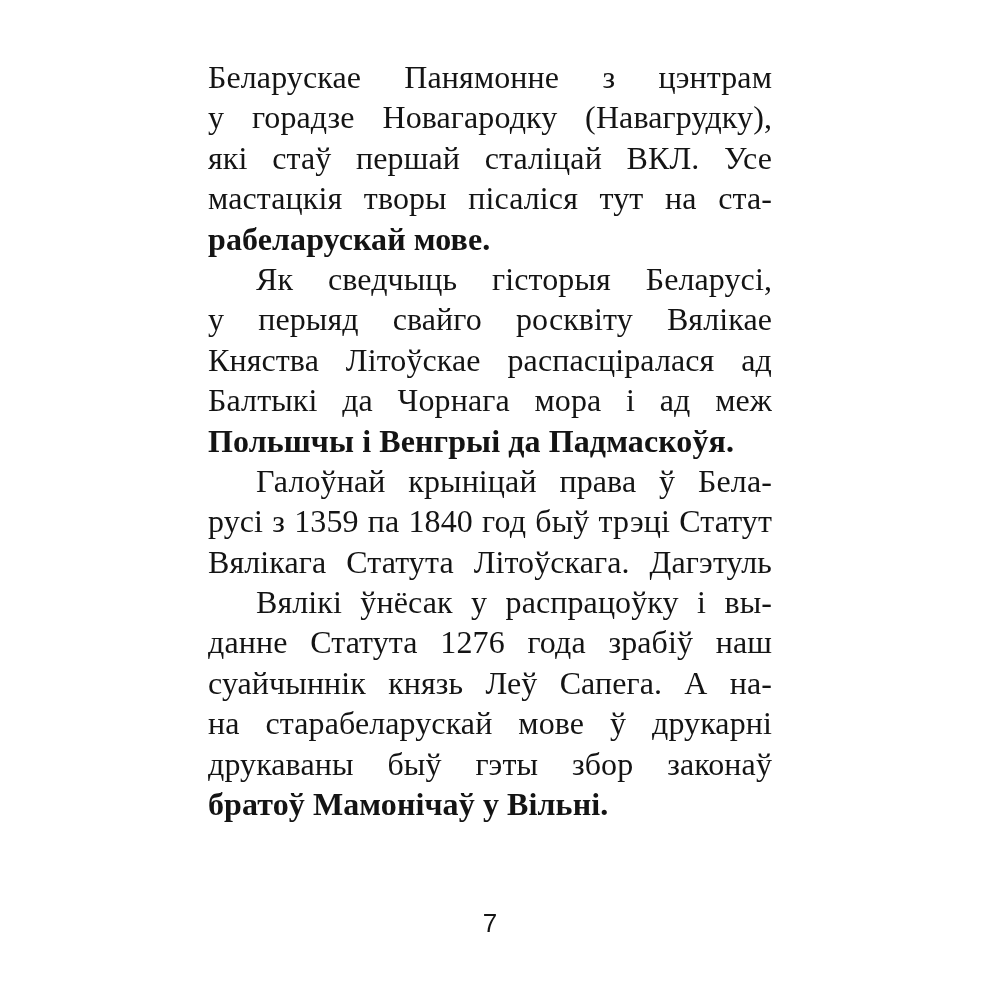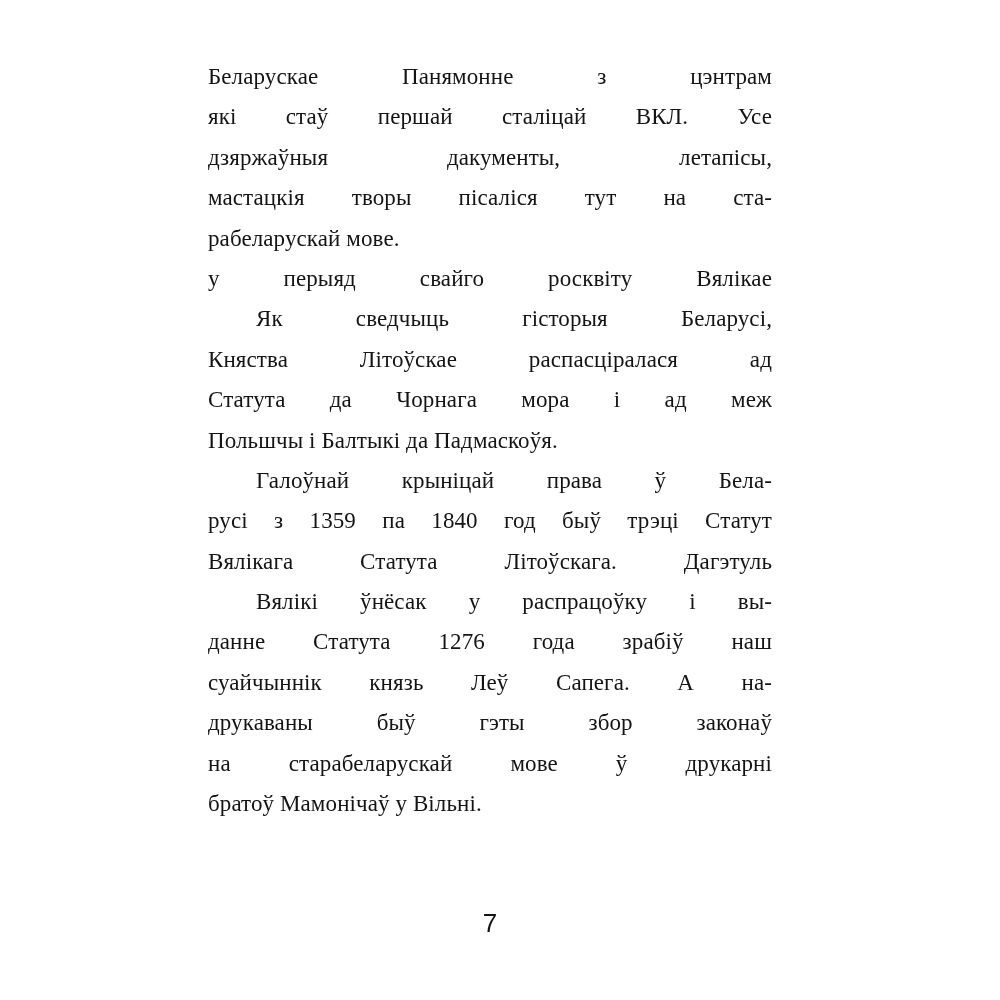--- a/index.html
+++ b/index.html
@@ -20,35 +20,36 @@
       width: 1000px;
       height: 1000px;
       background: #ffffff;
     }
     .text-block {
       position: absolute;
       left: 208px;
       top: 57px;
       width: 564px;
       font-family: "Liberation Serif", "DejaVu Serif", serif;
-      font-size: 23px;
+      font-size: 32px;
       line-height: 40.4px;
       color: #141414;
     }
     .line {
       display: block;
       white-space: nowrap;
       height: 40.4px;
       text-align: justify;
       text-align-last: justify;
       letter-spacing: 0.1px;
     }
     .line.last {
       text-align: left;
       text-align-last: left;
+      font-weight: bold;
     }
     .line.indent {
       padding-left: 48px;
     }
     .page-number {
       position: absolute;
       left: 0;
       width: 1000px;
       top: 908px;
       text-align: center;
@@ -59,45 +60,45 @@
     }
   </style>
 </head>
 <body>
 
 <div class="page">
   <div class="text-block">
 
     <div>
       <span class="line">Беларускае Панямонне з цэнтрам</span>
+      <span class="line">у горадзе Новагародку (Навагрудку),</span>
       <span class="line">які стаў першай сталіцай ВКЛ. Усе</span>
-      <span class="line">дзяржаўныя дакументы, летапісы,</span>
       <span class="line">мастацкія творы пісаліся тут на ста-</span>
       <span class="line last">рабеларускай мове.</span>
     </div>
 
     <div>
+      <span class="line indent">Як сведчыць гісторыя Беларусі,</span>
       <span class="line">у перыяд свайго росквіту Вялікае</span>
-      <span class="line indent">Як сведчыць гісторыя Беларусі,</span>
       <span class="line">Княства Літоўскае распасціралася ад</span>
-      <span class="line">Статута да Чорнага мора і ад меж</span>
-      <span class="line last">Польшчы і Балтыкі да Падмаскоўя.</span>
+      <span class="line">Балтыкі да Чорнага мора і ад меж</span>
+      <span class="line last">Польшчы і Венгрыі да Падмаскоўя.</span>
     </div>
 
     <div>
       <span class="line indent">Галоўнай крыніцай права ў Бела-</span>
       <span class="line">русі з 1359 па 1840 год быў трэці Статут</span>
       <span class="line">Вялікага Статута Літоўскага. Дагэтуль</span>
     </div>
 
     <div>
       <span class="line indent">Вялікі ўнёсак у распрацоўку і вы-</span>
       <span class="line">данне Статута 1276 года зрабіў наш</span>
       <span class="line">суайчыннік князь Леў Сапега. А на-</span>
+      <span class="line">на старабеларускай мове ў друкарні</span>
       <span class="line">друкаваны быў гэты збор законаў</span>
-      <span class="line">на старабеларускай мове ў друкарні</span>
       <span class="line last">братоў Мамонічаў у Вільні.</span>
     </div>
 
   </div>
 
   <div class="page-number">7</div>
 </div>
 
 </body></html>

